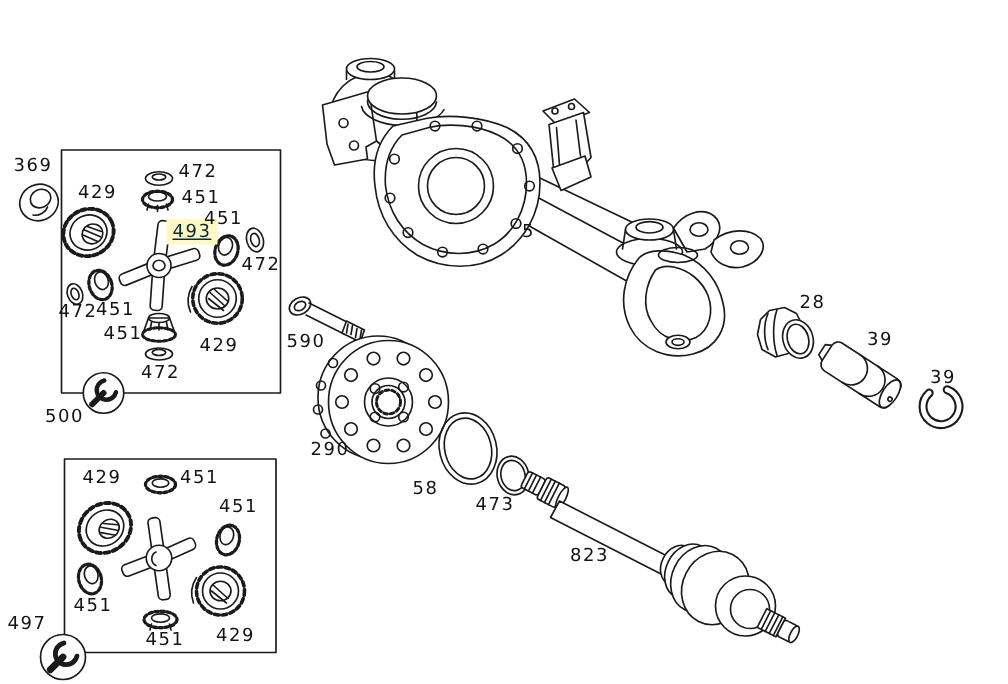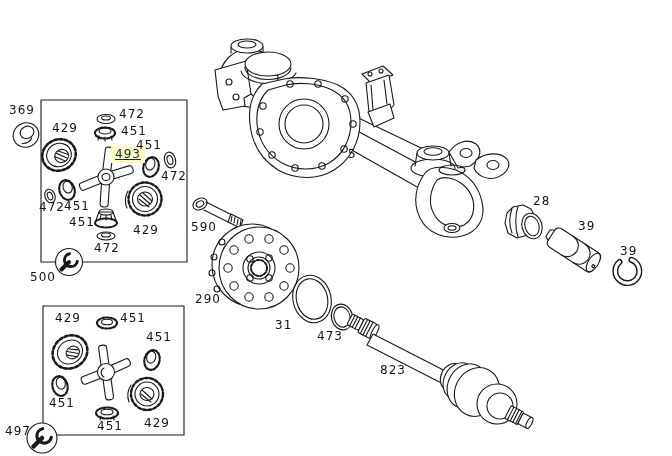--- a/index.html
+++ b/index.html
@@ -299,30 +299,30 @@
 <span class="part-label" style="left:52px;top:121px">429</span>
 <span class="part-label highlighted" style="left: 111px; top: 146px; background-color: #fef9c3; text-decoration: underline;">493</span>
 <span class="part-label" style="left:136px;top:138px">451</span>
 <span class="part-label" style="left:161px;top:169px">472</span>
 <span class="part-label" style="left:39px;top:200px">472</span>
 <span class="part-label" style="left:64px;top:199px">451</span>
 <span class="part-label" style="left:69px;top:215px">451</span>
 <span class="part-label" style="left:133px;top:223px">429</span>
 <span class="part-label" style="left:94px;top:241px">472</span>
 <span class="part-label" style="left:30px;top:270px">500</span>
-<span class="part-label" style="left:5px;top:424px">497</span>
+<span class="part-label" style="left:5px;top:408px">497</span>
 <span class="part-label" style="left:55px;top:311px">429</span>
 <span class="part-label" style="left:120px;top:311px">451</span>
 <span class="part-label" style="left:146px;top:330px">451</span>
 <span class="part-label" style="left:49px;top:396px">451</span>
 <span class="part-label" style="left:97px;top:419px">451</span>
 <span class="part-label" style="left:144px;top:416px">429</span>
 <span class="part-label" style="left:191px;top:220px">590</span>
-<span class="part-label" style="left:195px;top:292px">290</span>
-<span class="part-label" style="left:275px;top:318px">31</span>
+<span class="part-label" style="left:207px;top:292px">290</span>
+<span class="part-label" style="left:275px;top:318px">58</span>
 <span class="part-label" style="left:317px;top:329px">473</span>
 <span class="part-label" style="left:348px;top:147px">5</span>
 <span class="part-label" style="left:380px;top:363px">823</span>
 <span class="part-label" style="left:533px;top:194px">28</span>
 <span class="part-label" style="left:578px;top:219px">39</span>
 <span class="part-label" style="left:620px;top:244px">39</span>
 
 </div>
 
 </body></html>

